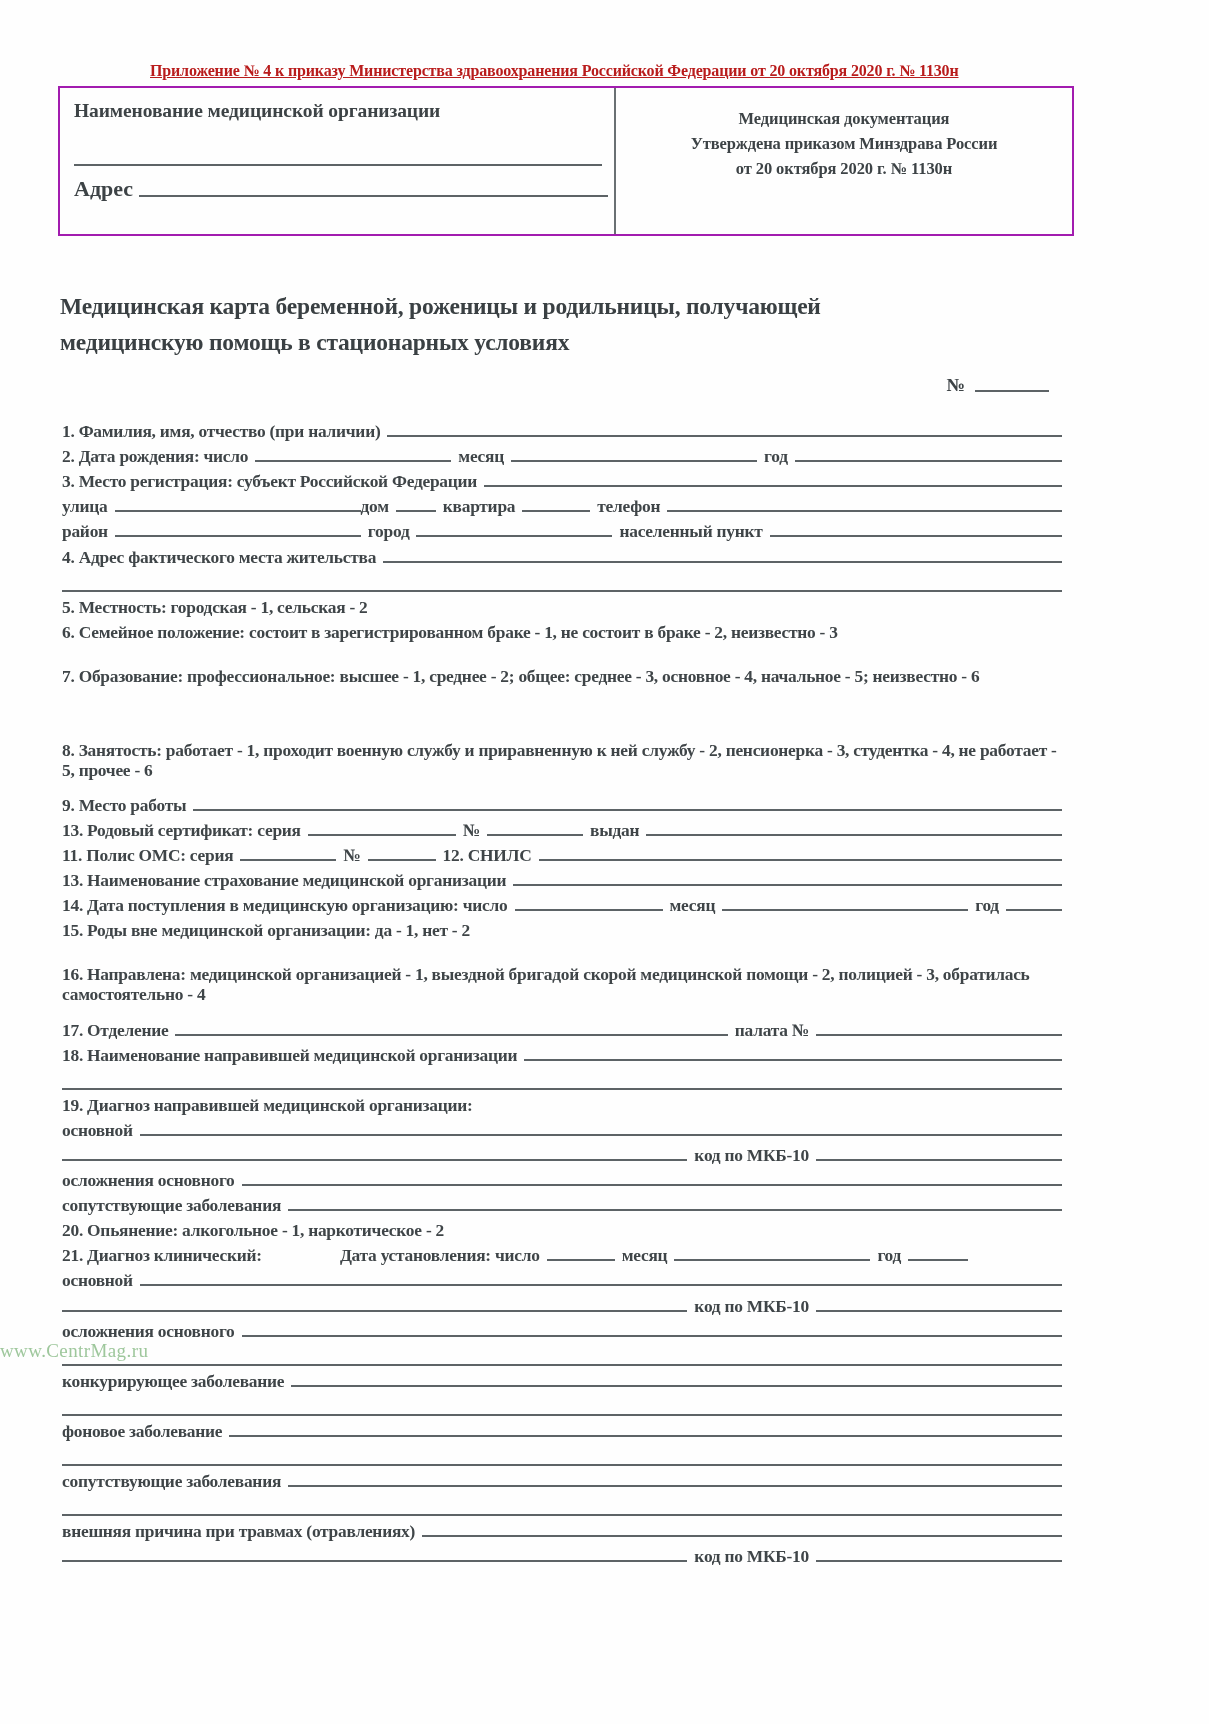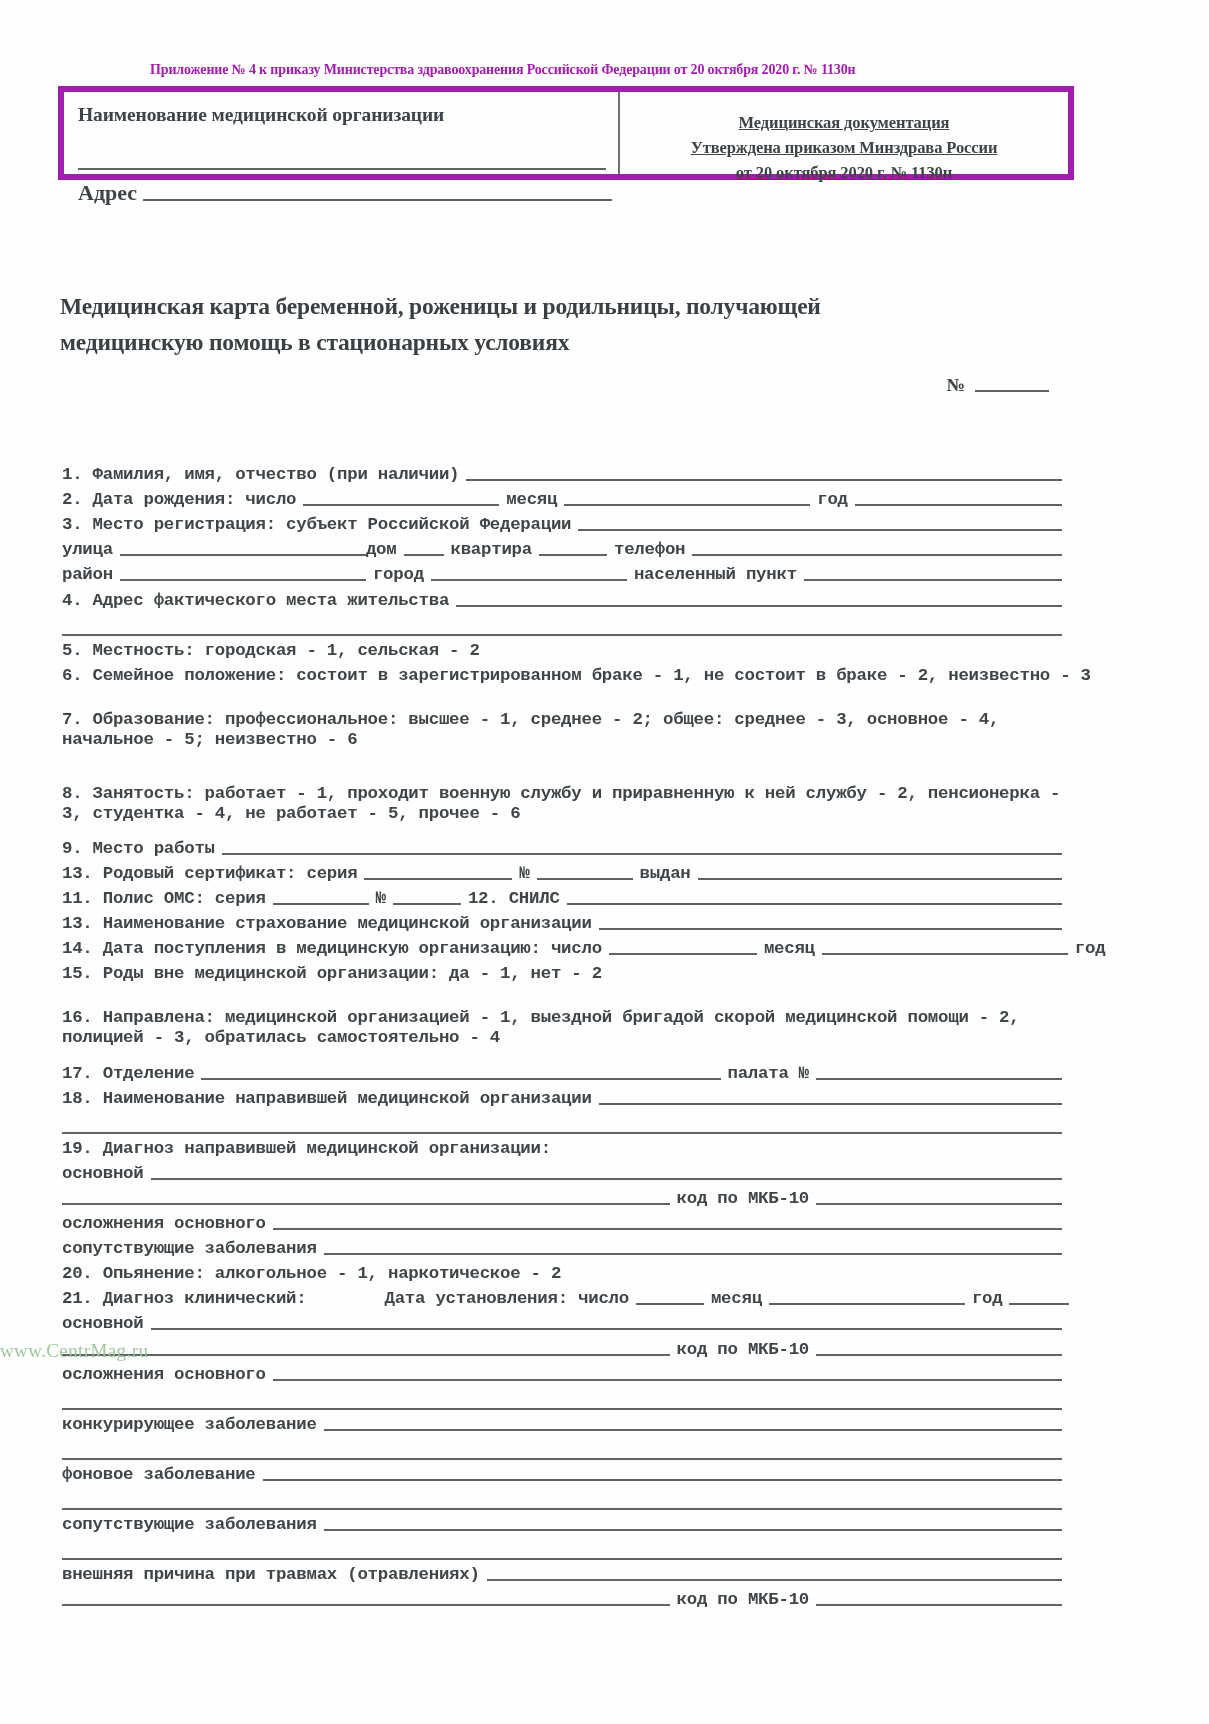--- a/index.html
+++ b/index.html
@@ -23,51 +23,51 @@
     height: 1724px;
     background: #fefefe;
   }
 
   
   .doc-ref {
     position: absolute;
     left: 150px;
     top: 62px;
     width: 940px;
-    font-size: 14px;
+    font-size: 16px;
     font-weight: bold;
     letter-spacing: -0.15px;
-    color: #a21caf;
+    color: #b91c1c;
     white-space: nowrap;
+    text-decoration: underline;
   }
 
   
   .hdr-table {
     position: absolute;
     left: 58px;
     top: 86px;
     width: 1016px;
-    height: 94px;
-    border: 6px solid #a21caf;
+    height: 150px;
+    border: 2px solid #a21caf;
     box-sizing: border-box;
     display: flex;
   }
   .hdr-left {
     width: 556px;
     box-sizing: border-box;
     border-right: 2px solid #6a7073;
     position: relative;
     padding: 12px 14px 0 14px;
   }
   .hdr-right {
     flex: 1;
     box-sizing: border-box;
     padding: 18px 10px 15px 10px;
     text-align: center;
-    text-decoration: underline;
   }
   .hdr-org-label {
     font-size: 19.5px;
     font-weight: bold;
     color: #3d4346;
     letter-spacing: -0.1px;
   }
   .hdr-rule {
     position: absolute;
     left: 14px;
@@ -133,23 +133,22 @@
     width: 74px;
     border-bottom: 2px solid #5d6366;
     margin-left: 10px;
     height: 15px;
   }
 
   
   .form {
     position: absolute;
     left: 62px;
-    top: 460px;
+    top: 416px;
     width: 1000px;
-    font-family: Liberation Mono, monospace;
   }
   .line {
     display: flex;
     align-items: flex-end;
     font-size: 17.4px;
     font-weight: bold;
     color: #3f4548;
     letter-spacing: -0.25px;
     line-height: 20px;
     height: 25.1px;

